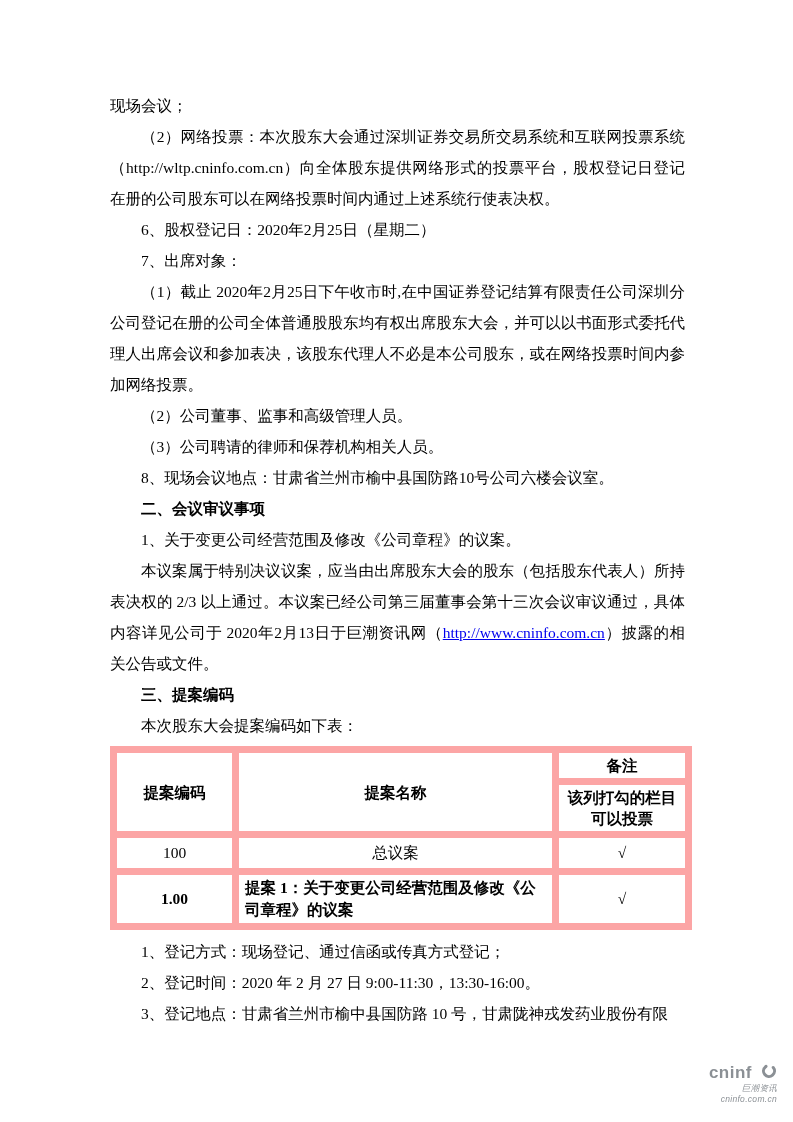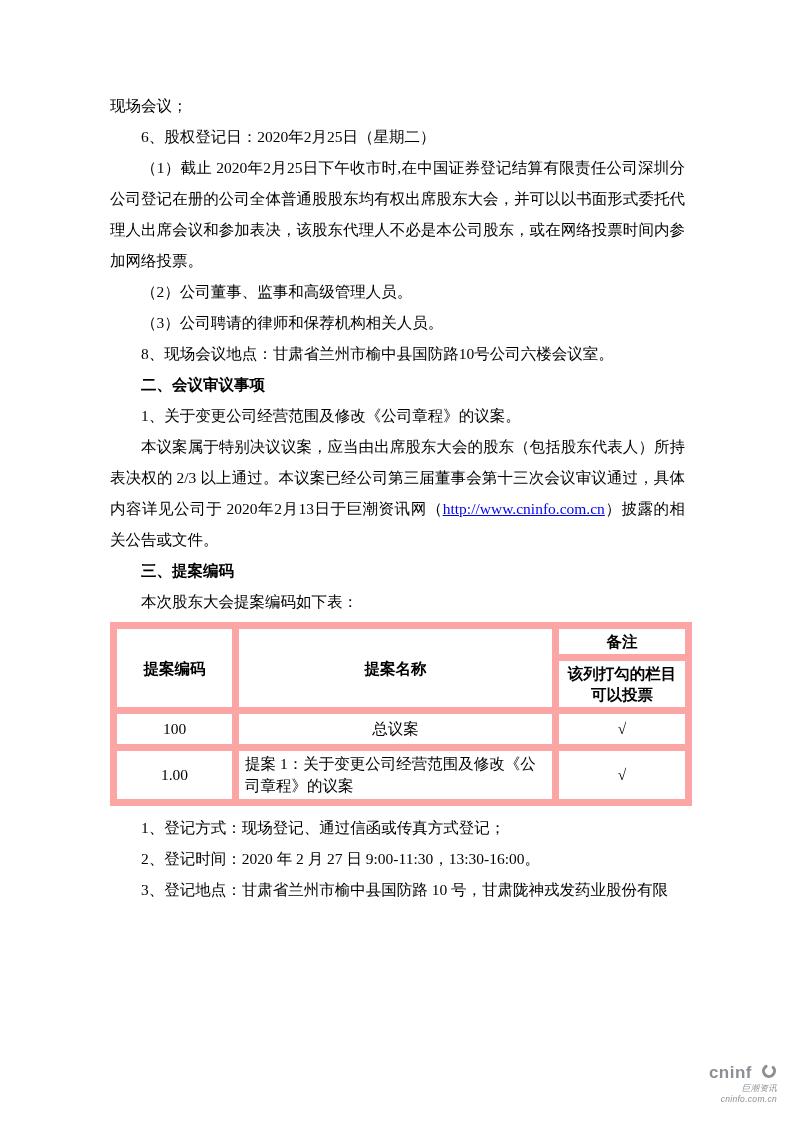--- a/index.html
+++ b/index.html
@@ -59,21 +59,21 @@
     line-height: 21px;
   }
   table.codes td {
     line-height: 22px;
   }
   .cell-center { text-align: center; }
   .cell-left { text-align: left; }
   tr.hdr-top { height: 24px; }
   tr.hdr-sub { height: 44px; }
   tr.row-1 { height: 37px; }
-  tr.row-2 { height: 50px; }
+  tr.row-2 { height: 50px; font-weight: bold; }
   .logo {
     position: absolute;
     right: 16px;
     bottom: 18px;
     text-align: right;
     color: #8b9095;
     font-family: "Liberation Sans", "DejaVu Sans", sans-serif;
     line-height: 1.1;
   }
   .logo-top {
@@ -93,21 +93,23 @@
   }
   .swirl { display: inline-block; }
 </style>
 </head>
 <body>
 
 <div class="page">
   <div class="content">
 
     <p class="para">现场会议；</p>
+    <p class="para indent">（2）网络投票：本次股东大会通过深圳证券交易所交易系统和互联网投票系统（http://wltp.cninfo.com.cn）向全体股东提供网络形式的投票平台，股权登记日登记在册的公司股东可以在网络投票时间内通过上述系统行使表决权。</p>
     <p class="para indent">6、股权登记日：2020年2月25日（星期二）</p>
+    <p class="para indent">7、出席对象：</p>
     <p class="para indent">（1）截止 2020年2月25日下午收市时,在中国证券登记结算有限责任公司深圳分公司登记在册的公司全体普通股股东均有权出席股东大会，并可以以书面形式委托代理人出席会议和参加表决，该股东代理人不必是本公司股东，或在网络投票时间内参加网络投票。</p>
     <p class="para indent">（2）公司董事、监事和高级管理人员。</p>
     <p class="para indent">（3）公司聘请的律师和保荐机构相关人员。</p>
     <p class="para indent">8、现场会议地点：甘肃省兰州市榆中县国防路10号公司六楼会议室。</p>
 
     <p class="heading">二、会议审议事项</p>
     <p class="para indent">1、关于变更公司经营范围及修改《公司章程》的议案。</p>
 
     <p class="para indent"><span>本议案属于特别决议议案，应当由出席股东大会的股东（包括股东代表人）所持表决权的 2/3 以上通过。本议案已经公司第三届董事会第十三次会议审议通过，具体内容详见公司于 2020年2月13日于巨潮资讯网（</span><a class="doc-link">http://www.cninfo.com.cn</a><span>）披露的相关公告或文件。</span></p>
 

